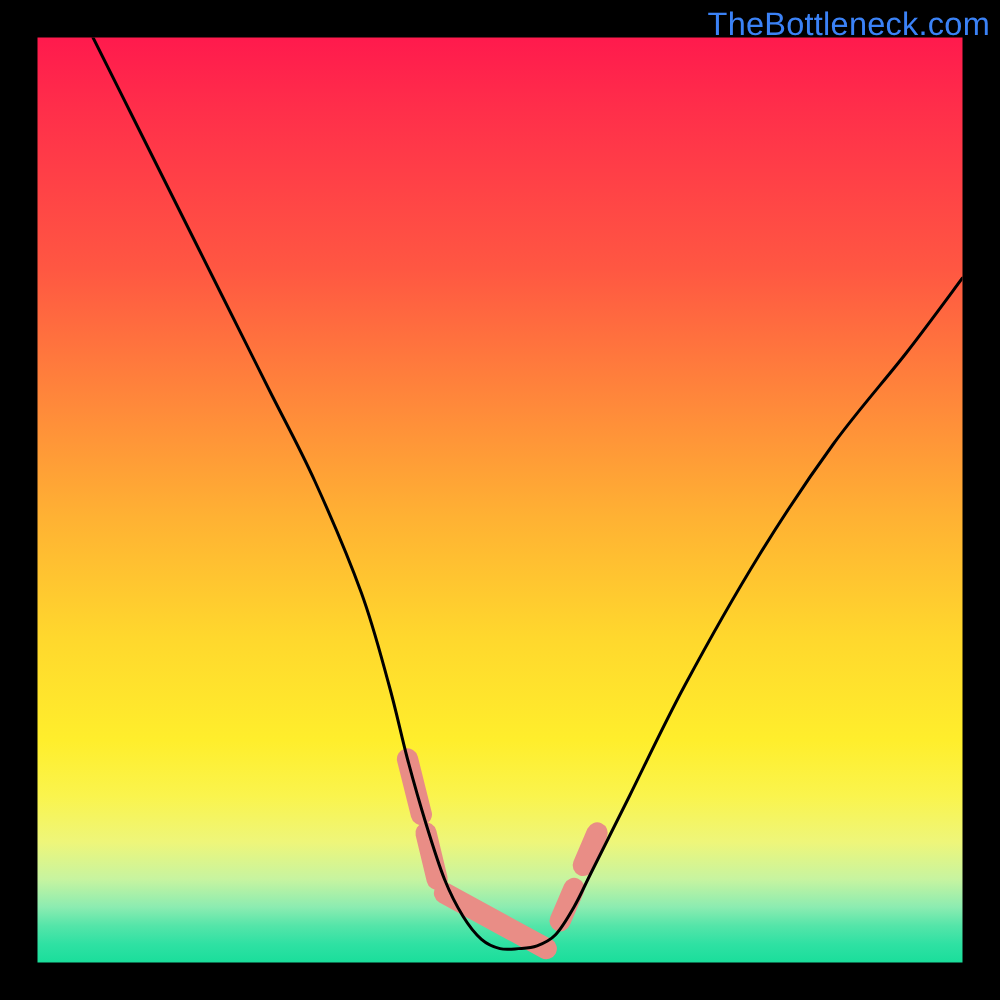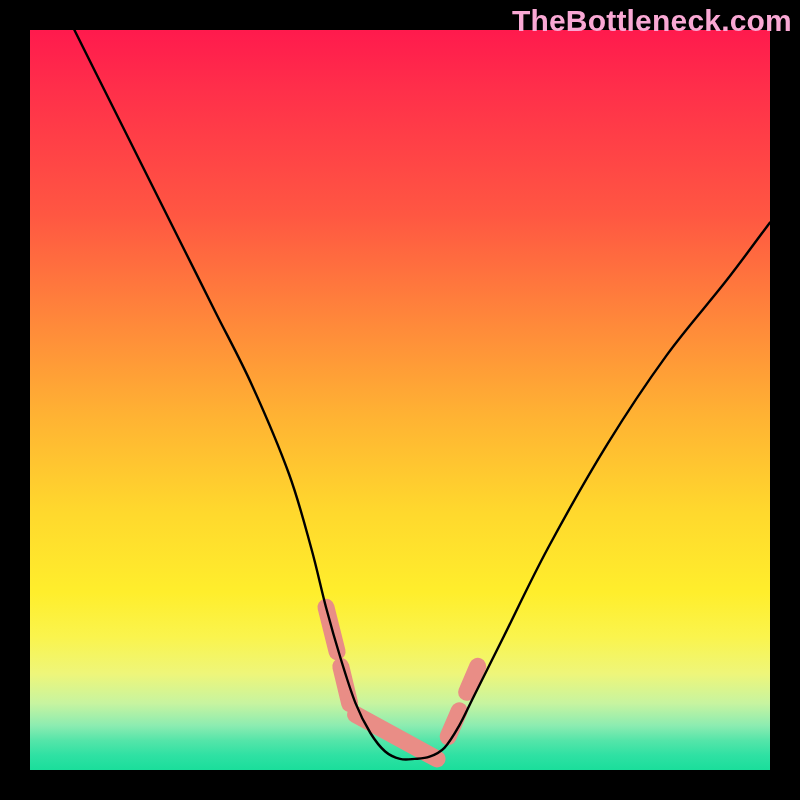--- a/index.html
+++ b/index.html
@@ -38,23 +38,23 @@
       #8cecb1 94%,
       #55e5a9 96%,
       #2fe1a3 98%,
       #1ade9b 100%
     );
   }
   .watermark {
     position: absolute;
     top: 4px;
     right: 8px;
-    font-size: 30px;
-    font-weight: 700;
-    color: #f9a8d4;
+    font-size: 26px;
+    font-weight: 400;
+    color: #3b82f6;
     letter-spacing: 0.2px;
     z-index: 5;
   }
   svg.curve {
     position: absolute;
     inset: 0;
     width: 100%;
     height: 100%;
     pointer-events: none;
   }

